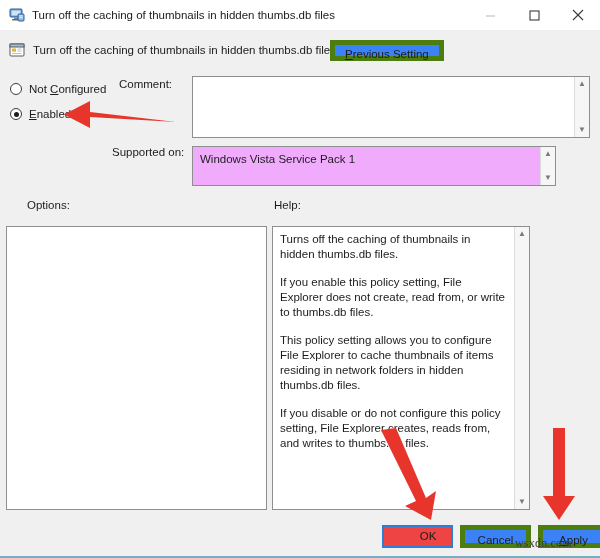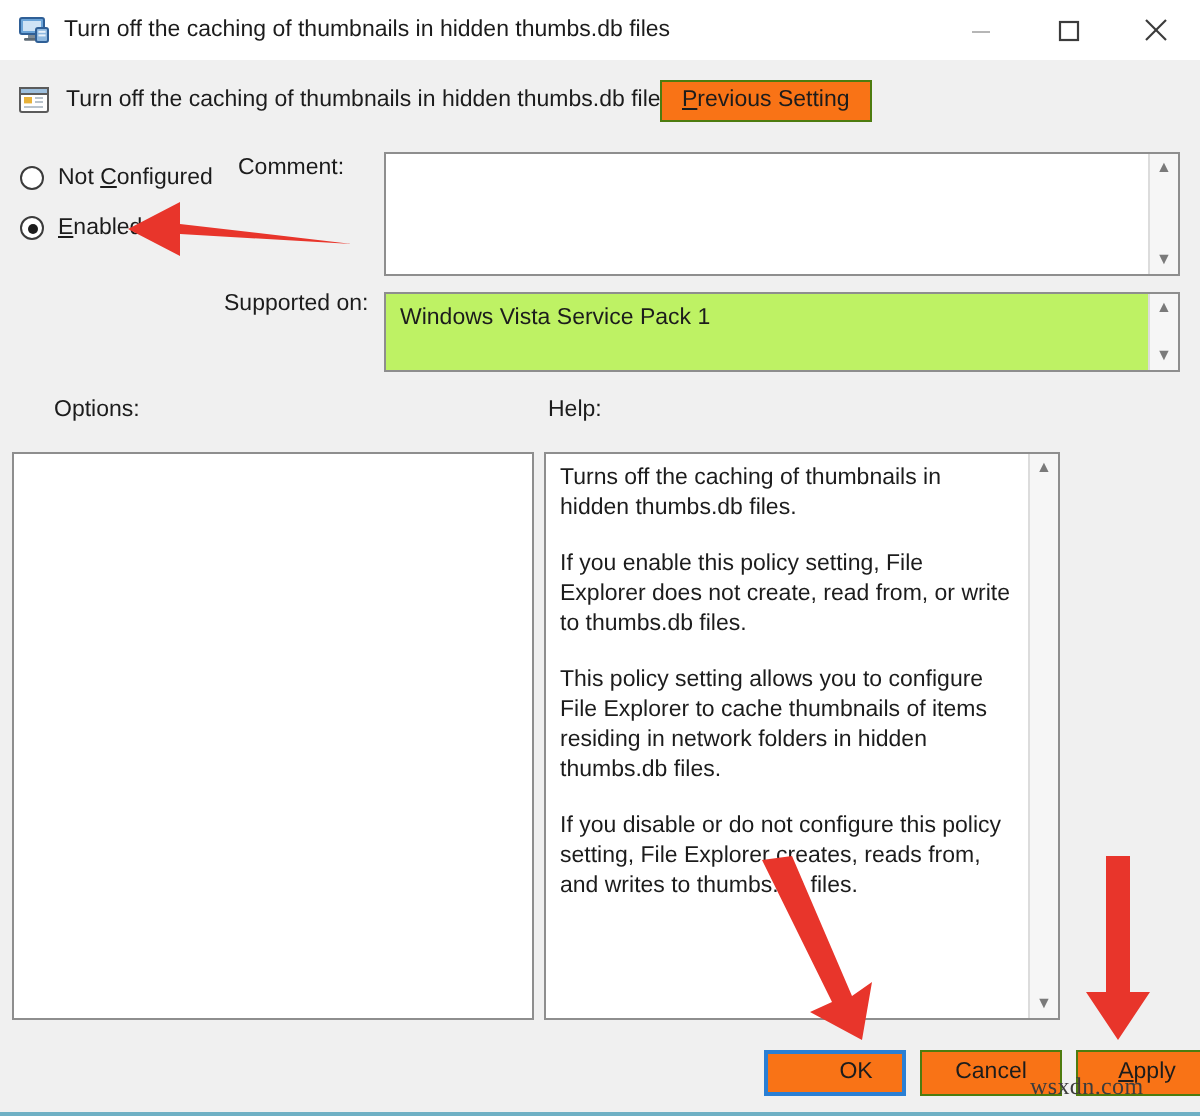--- a/index.html
+++ b/index.html
@@ -92,22 +92,22 @@
     white-space: nowrap;
   }
   .nav-buttons {
     position: absolute;
     left: 330px;
     top: 40px;
     display: flex;
     gap: 14px;
   }
   .btn {
-    background: #f97316;
-    border: 1px solid #4d7c0f;
+    background: #3b82f6;
+    border: 5px solid #4d7c0f;
     height: 21px;
     min-width: 60px;
     padding: 0 10px;
     font-family: "Liberation Sans", sans-serif;
     font-size: 11.5px;
     color: #1c1c1c;
     line-height: 19px;
     text-align: center;
     box-sizing: border-box;
     white-space: nowrap;
@@ -167,21 +167,21 @@
   .lbl-help { left: 274px; top: 199px; }
 
   .textbox {
     position: absolute;
     background: #ffffff;
     border: 1px solid #8e8e8e;
     box-sizing: border-box;
     display: flex;
   }
   .box-comment { left: 192px; top: 76px; width: 398px; height: 62px; }
-  .box-supported { left: 192px; top: 146px; width: 398px; height: 40px; background:#bef264;justify-content:flex-end; }
+  .box-supported { left: 192px; top: 146px; width: 364px; height: 40px; background:#f0abfc;justify-content:flex-end; }
   .box-options { left: 6px; top: 226px; width: 261px; height: 284px; }
   .box-help { left: 272px; top: 226px; width: 258px; height: 284px; }
 
   .box-inner {
     flex: 1 1 auto;
     padding: 5px 7px;
     overflow: hidden;
     font-size: 11.5px;
     color: #1c1c1c;
     line-height: 15px;
@@ -223,21 +223,21 @@
     gap: 7px;
   }
   .btn-bottom {
     width: 71px;
     height: 23px;
     line-height: 21px;
     padding: 0;
   }
   .btn-default {
     border: 2px solid #2a7fd4;
-    background: #f97316;
+    background: #ef4444;
     line-height: 19px;
     padding-left: 21px;
   }
 
   
   .annot {
     position: absolute;
     pointer-events: none;
   }
   .watermark {

